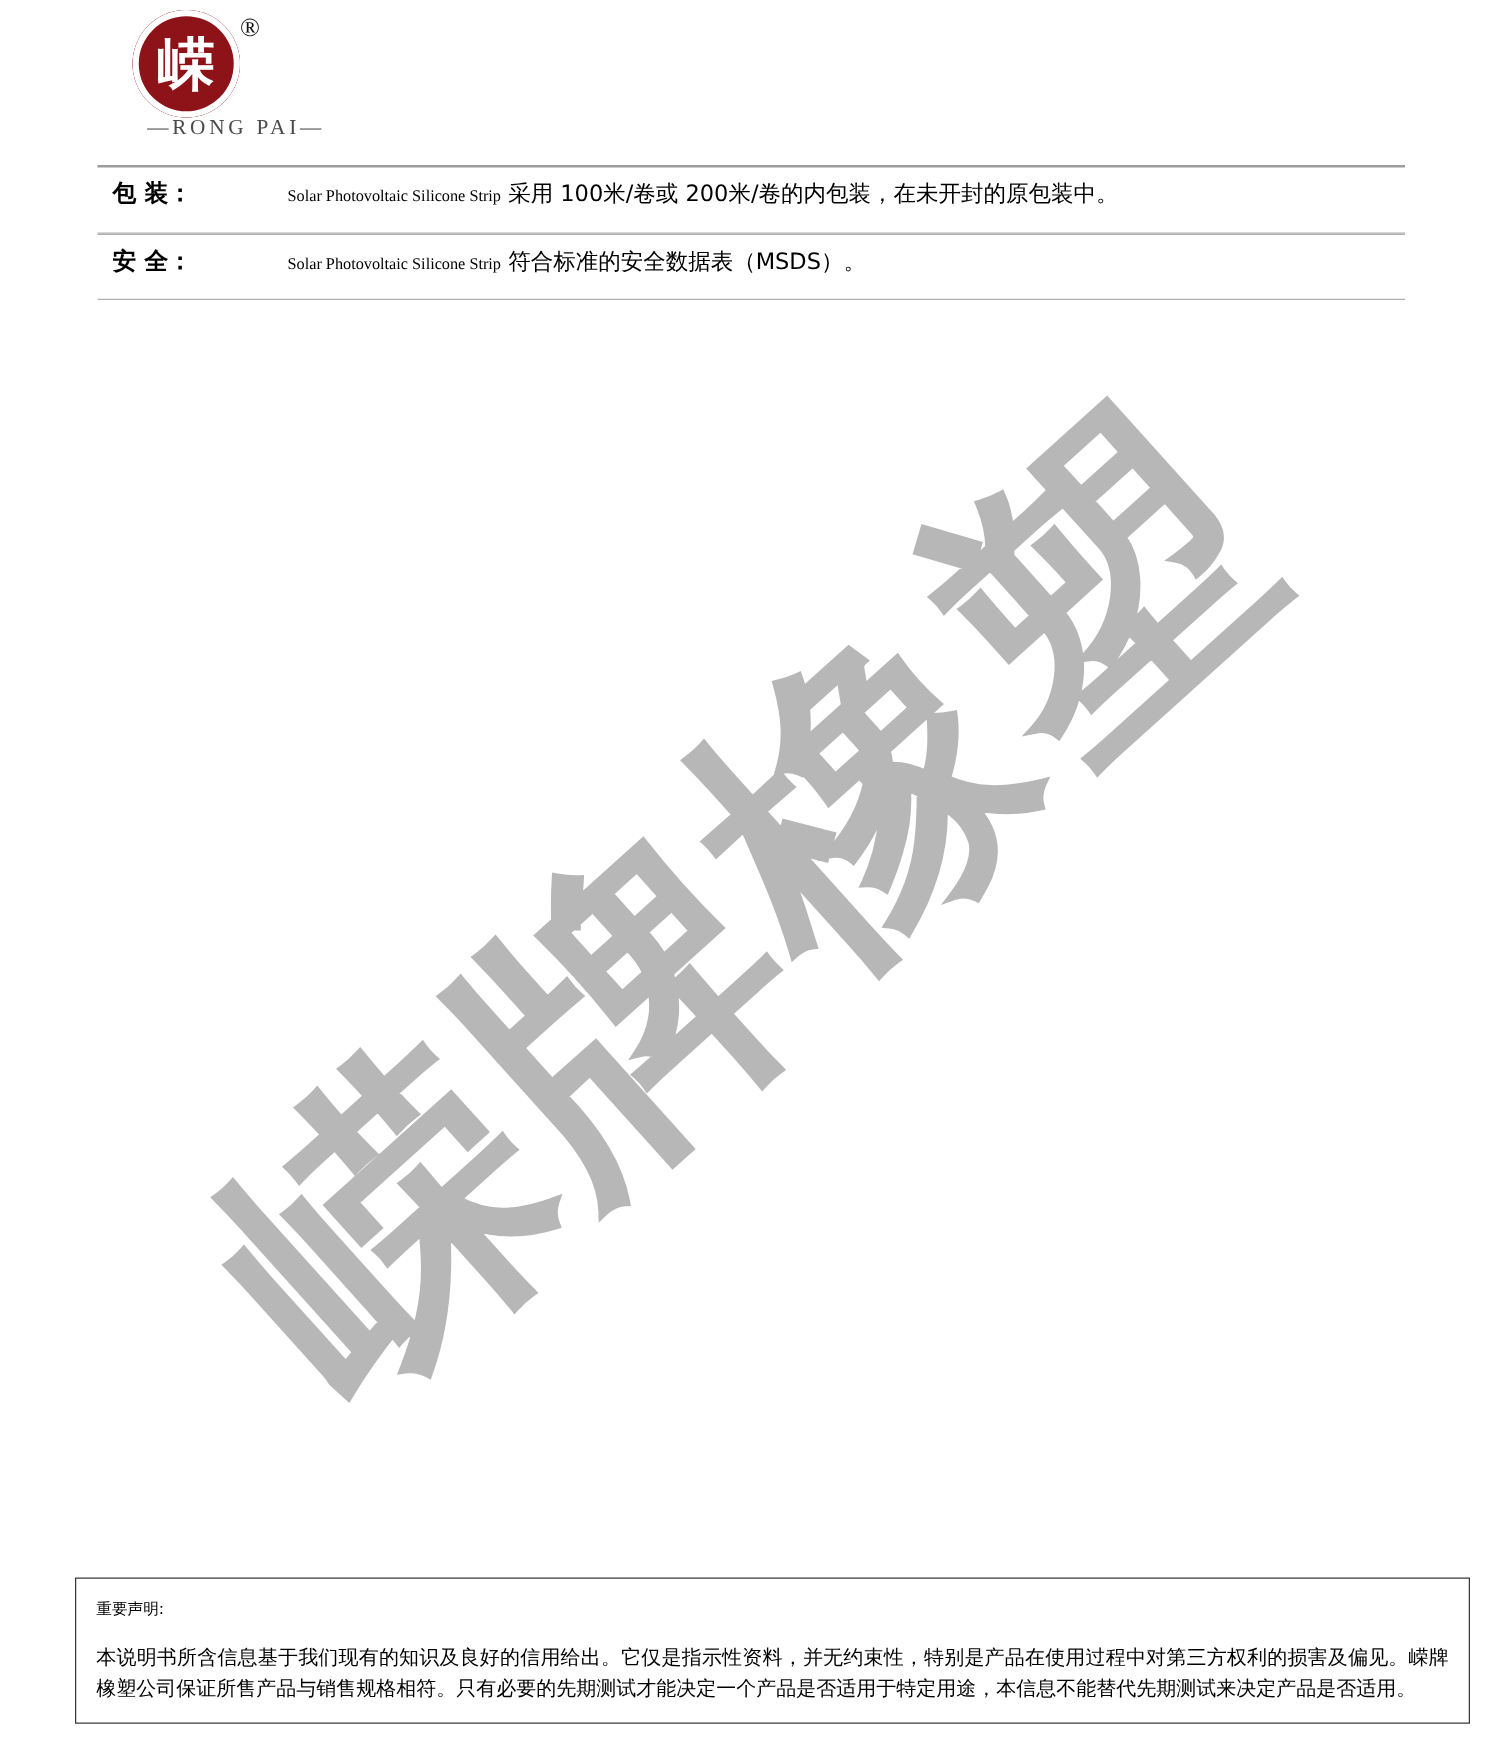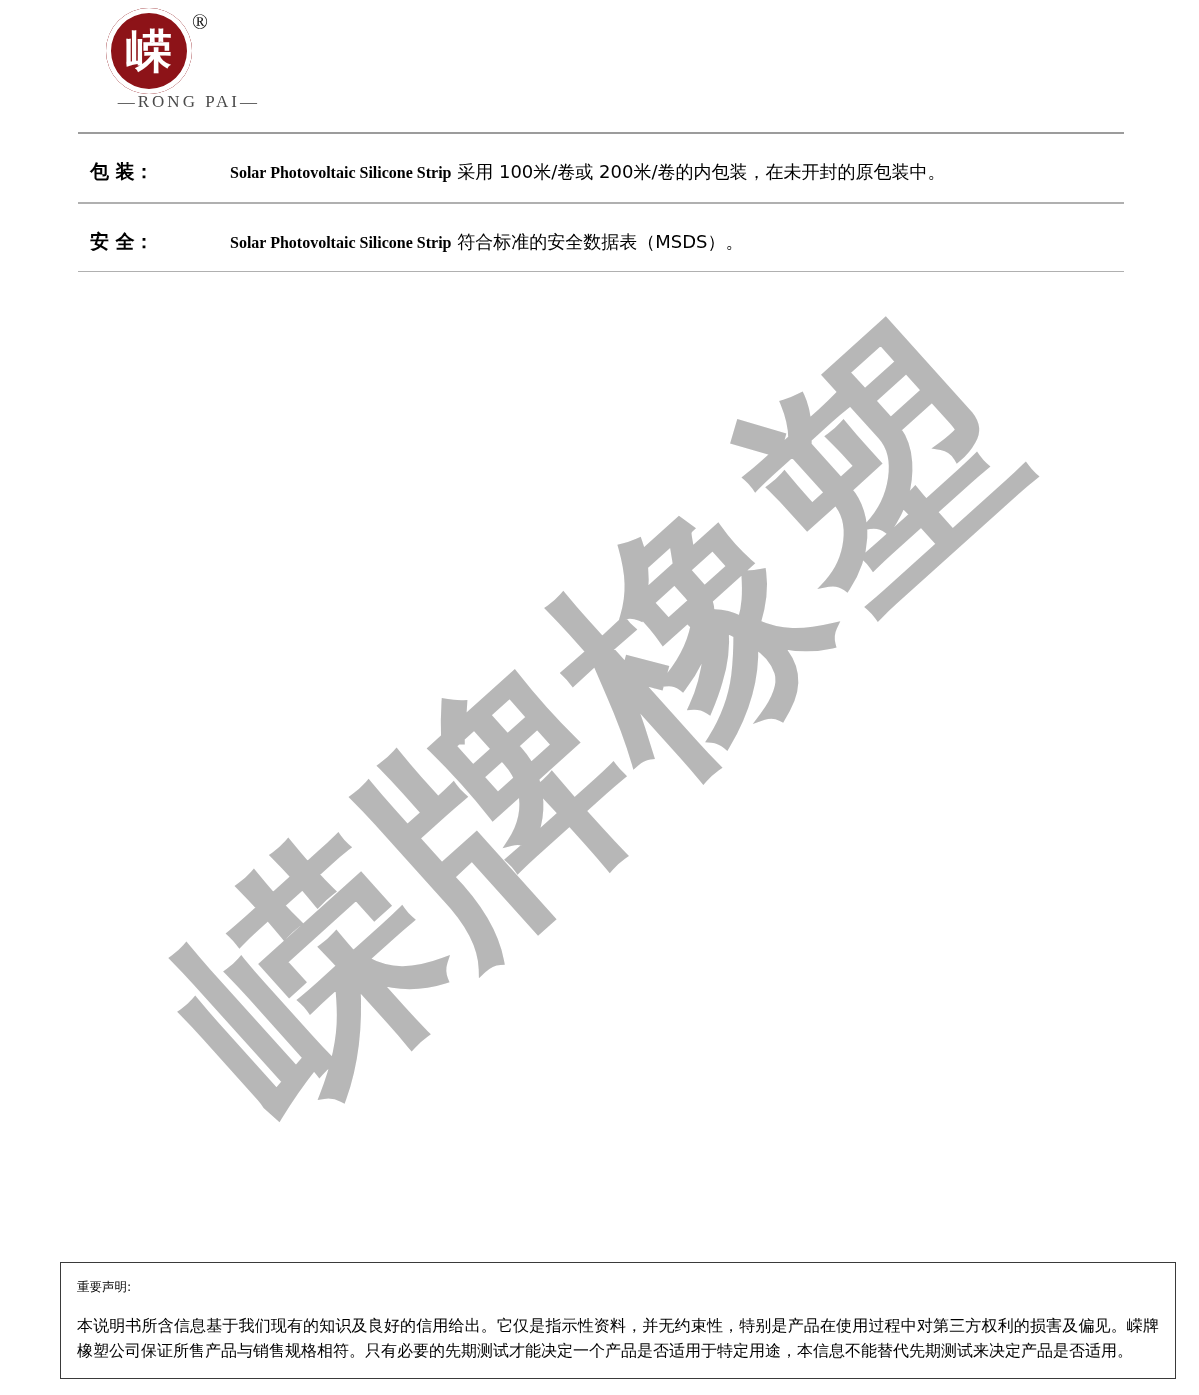--- a/index.html
+++ b/index.html
@@ -123,21 +123,21 @@
   .rule.thin {
     border-top: 1px solid #b0b0b0;
   }
 
   
   .section {
     position: relative;
     z-index: 3;
     display: flex;
     align-items: flex-start;
-    padding: 24px 75px 16px 78px;
+    padding: 8px 75px 16px 78px;
     box-sizing: border-box;
   }
   .sec-label {
     width: 152px;
     flex: 0 0 152px;
     font-family: "DejaVu Sans", sans-serif;
     font-weight: 700;
     font-size: 19px;
     color: #000000;
     line-height: 1.45;
@@ -147,22 +147,22 @@
   }
   .sec-body {
     flex: 1 1 auto;
     font-size: 18px;
     line-height: 1.5;
     color: #000000;
     font-family: "DejaVu Sans", sans-serif;
   }
   .sec-body .en {
     font-family: "Liberation Serif", serif;
-    font-weight: 700;
-    font-size: 16px;
+    font-weight: 400;
+    font-size: 13px;
   }
 
   
   .footer-box {
     position: absolute;
     left: 60px;
     top: 1262px;
     width: 1116px;
     min-height: 100px;
     border: 1px solid #3a3a3a;

